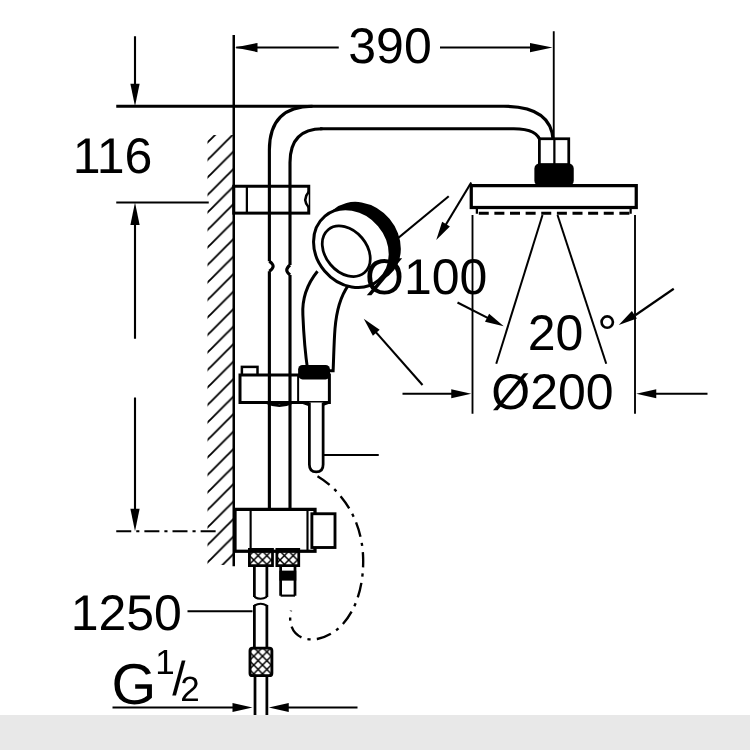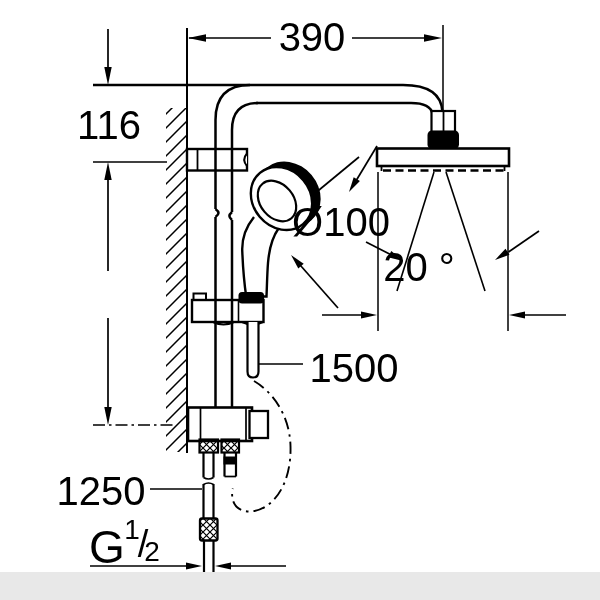--- a/index.html
+++ b/index.html
@@ -143,24 +143,24 @@
     <path d="M203.5 484 V518.5 M213.5 484 V518.5" stroke-width="2.2"></path>
     <rect x="200" y="518.5" width="17.5" height="22" rx="2" fill="url(#xh)" stroke-width="2.3"></rect>
     <path d="M204 540.5 V582 M213.5 540.5 V582" stroke-width="2.2"></path>
     <path d="M224.5 452.5 V476.5 M236 452.5 V476.5" stroke-width="2.2"></path>
     <rect x="223.5" y="456.5" width="13.5" height="8" fill="#000" stroke="none"></rect>
     <path d="M224.5 476.5 H236" stroke-width="1.7"></path>
   </g>
 </svg>
 
   <div class="lbl dim" style="left:312px;top:37px;">390</div>
-  <div class="lbl dim" style="left:109px;top:125px;">116</div>
+  <div class="lbl dim" style="left:90px;top:125px;">116</div>
   <div class="lbl dim" style="left:341px;top:222px;text-align:right;">Ø100</div>
-  <div class="lbl dim" style="left:419px;top:267px;">20 °</div>
-  <div class="lbl dim" style="left:354px;top:368px;">1500</div>
+  <div class="lbl dim" style="left:458px;top:267px;">20 °</div>
+  <div class="lbl dim" style="left:442px;top:314px;">Ø200</div>
   <div class="lbl dim" style="left:101px;top:491px;">1250</div>
 
   <div class="lbl g-main" style="left:107px;top:547px;">G</div>
   <div class="lbl frac-num" style="left:132px;top:530px;">1</div>
   <div class="lbl frac-slash" style="left:143px;top:544px;">/</div>
   <div class="lbl frac-den" style="left:152px;top:552px;">2</div>
 
 </div>
 
 </body></html>

